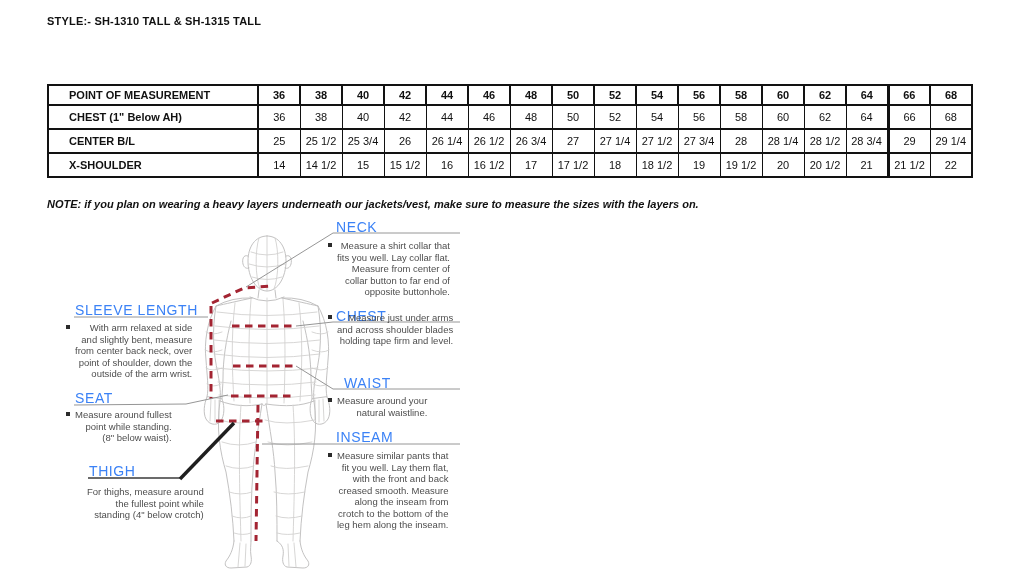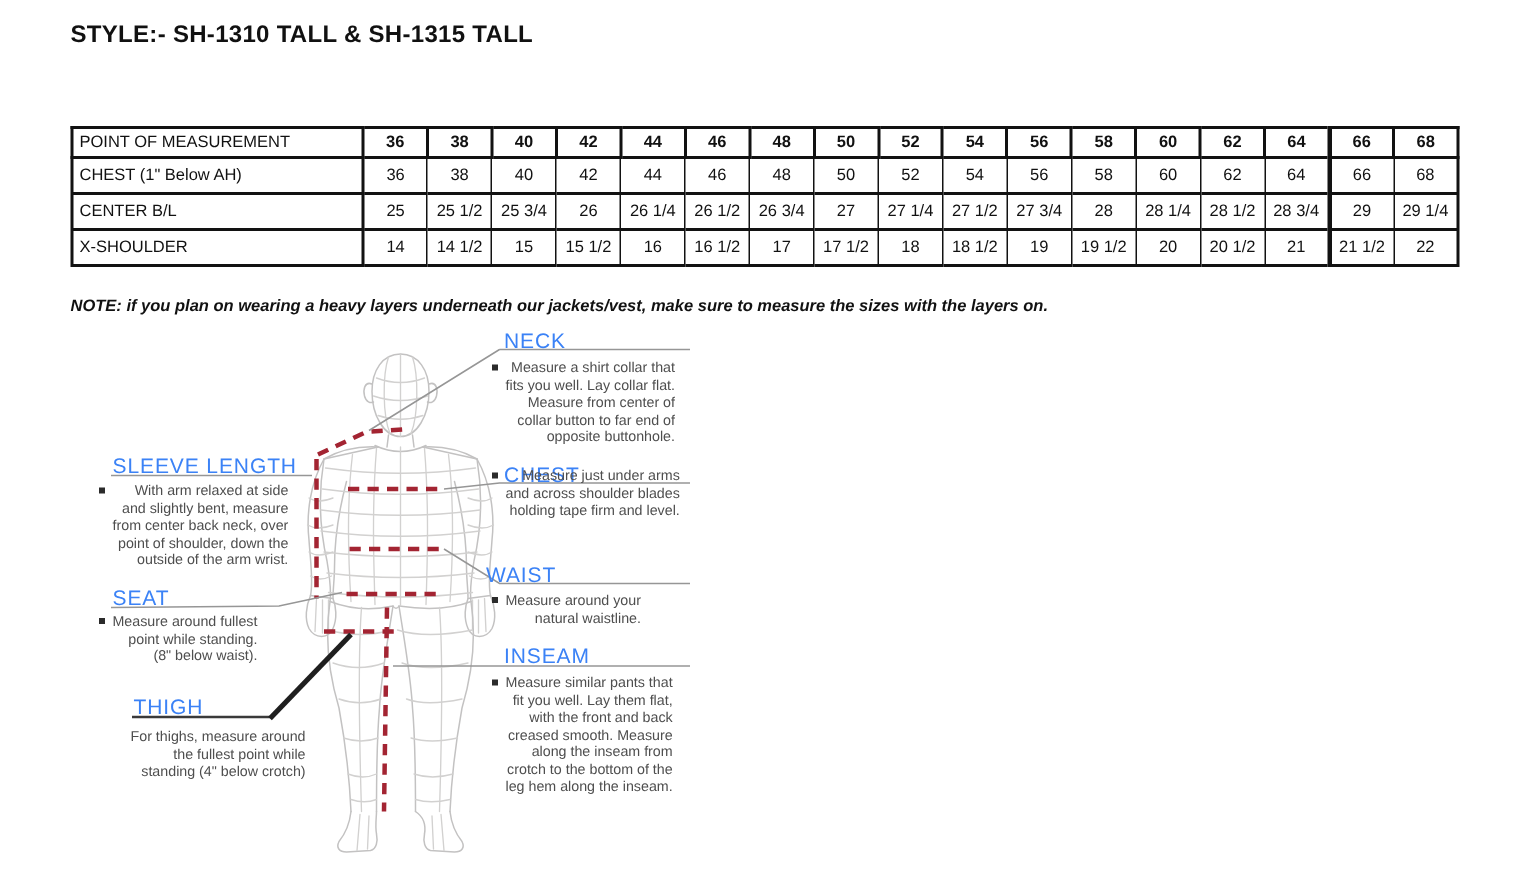--- a/index.html
+++ b/index.html
@@ -1,29 +1,29 @@
 <!DOCTYPE html>
 <html style="--measurement-line: #a32432; --wireframe: #c3c2c2; --wireframe-light: #d2d1d0; --leader: #969696; --ink: #1f1f1f; --text-gray: #4e4e4e;"><head>
 <meta charset="utf-8">
 <style>
   html,body{margin:0;padding:0;background:#ffffff;}
   #page{position:relative;width:1024px;height:587px;background:#fff;overflow:hidden;
         font-family:"Liberation Sans",sans-serif;}
 
-  .title{position:absolute;left:47px;top:15px;font-weight:700;font-size:16px;
+  .title{position:absolute;left:47px;top:15px;font-weight:700;font-size:11px;
          letter-spacing:.2px;color:#111;}
   .note{position:absolute;left:47px;top:198px;font-weight:700;font-size:11px;color:#111;font-style:italic;}
 
   
   table.size-chart{position:absolute;left:47px;top:84px;width:926px;border-collapse:collapse;
         table-layout:fixed;border:2px solid #121212;}
   .size-chart th,.size-chart td{border:1px solid #121212;border-top-width:2px;border-bottom-width:2px;
         font-size:11px;text-align:center;padding:0;height:22px;white-space:nowrap;overflow:hidden;color:#111;}
   .size-chart thead th{border-left-width:2px;border-right-width:2px;height:18px;font-weight:700;}
-  .size-chart th.rowhead{width:188px;text-align:left;padding-left:4px;font-weight:400;border-right-width:2px;}
+  .size-chart th.rowhead{width:188px;text-align:left;padding-left:20px;font-weight:700;border-right-width:2px;}
   .size-chart td{font-weight:400;}
   .size-chart .thick-left{border-left-width:3px;}
 
   
   .dh{position:absolute;font-size:14px;letter-spacing:.6px;color:#3b82f6;}
   .dd{position:absolute;display:flex;gap:5px;font-size:9.5px;line-height:11.5px;color:#4e4e4e;text-align:right;}
   .sq{flex:none;width:4px;height:4px;background:#2b2b2b;margin-top:3px;}
   .dt{white-space:pre-line;}
 
   svg.diagram{position:absolute;left:0;top:0;pointer-events:none;}
@@ -181,21 +181,21 @@
       <path class="lead" d="M262,444 L460,444"></path>
       <path class="lead" d="M74,317 L208,317"></path>
       <path class="lead" d="M74,405 L186,404 L228,395"></path>
       <path class="ulined" d="M88,478 L181,478"></path>
       <path class="thick" d="M180,479 L234,423"></path>
     </g>
   </svg>
 
   <div class="dh" style="left:336px;top:219px">NECK</div>
   <div class="dh" style="left:336px;top:308px">CHEST</div>
-  <div class="dh" style="left:324px;top:375px">WAIST</div>
+  <div class="dh" style="left:344px;top:375px">WAIST</div>
   <div class="dh" style="left:336px;top:429px">INSEAM</div>
   <div class="dh" style="left:75px;top:302px">SLEEVE LENGTH</div>
   <div class="dh" style="left:75px;top:390px">SEAT</div>
   <div class="dh" style="left:89px;top:463px">THIGH</div>
 
   <div class="dd" style="left:328px;top:240px;width:140px">
     <span class="sq"></span>
     <span class="dt">Measure a shirt collar that
 fits you well. Lay collar flat.
 Measure from center of

